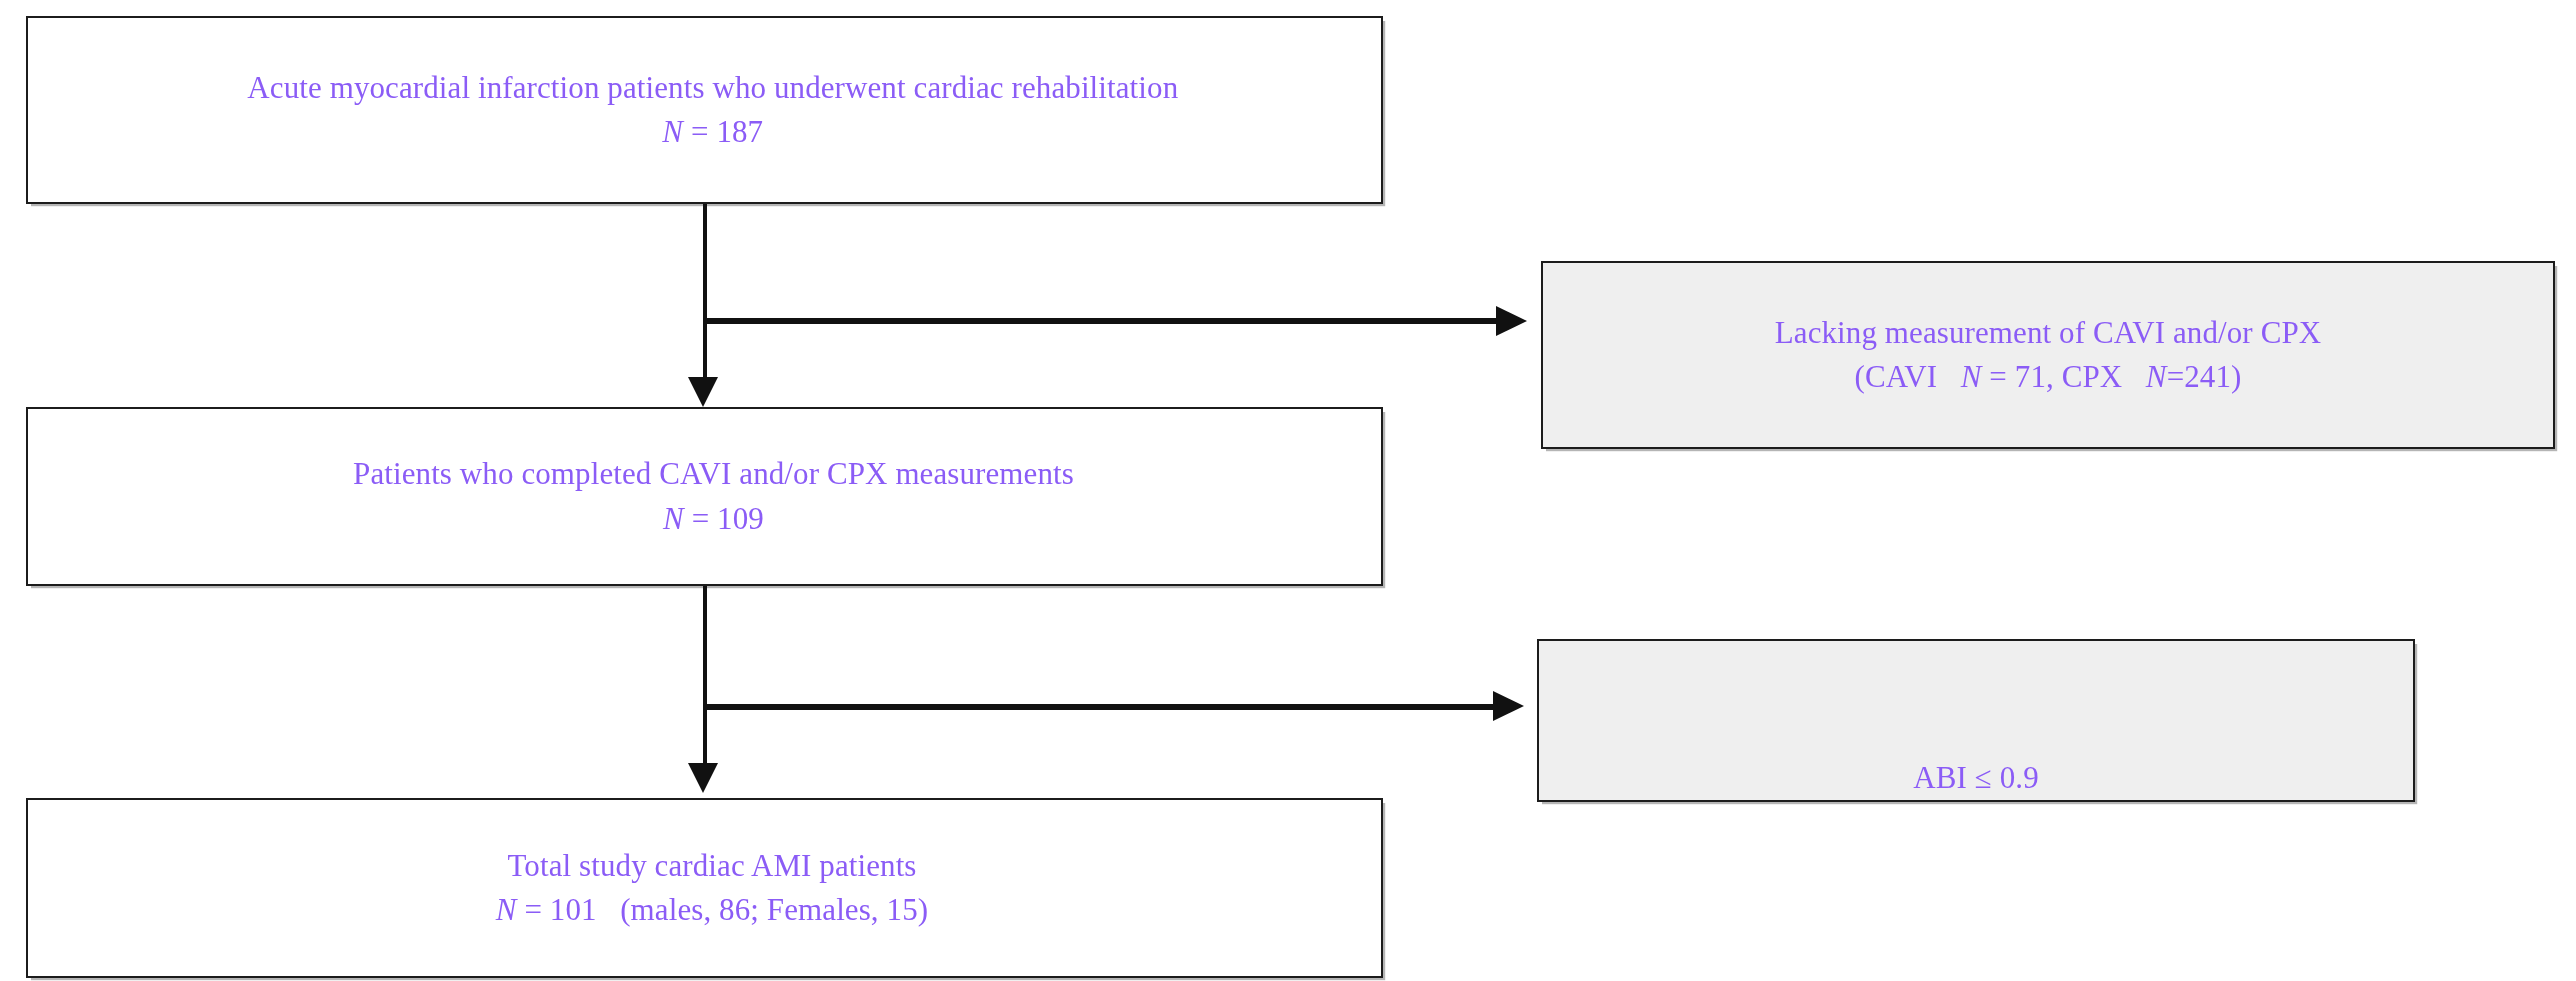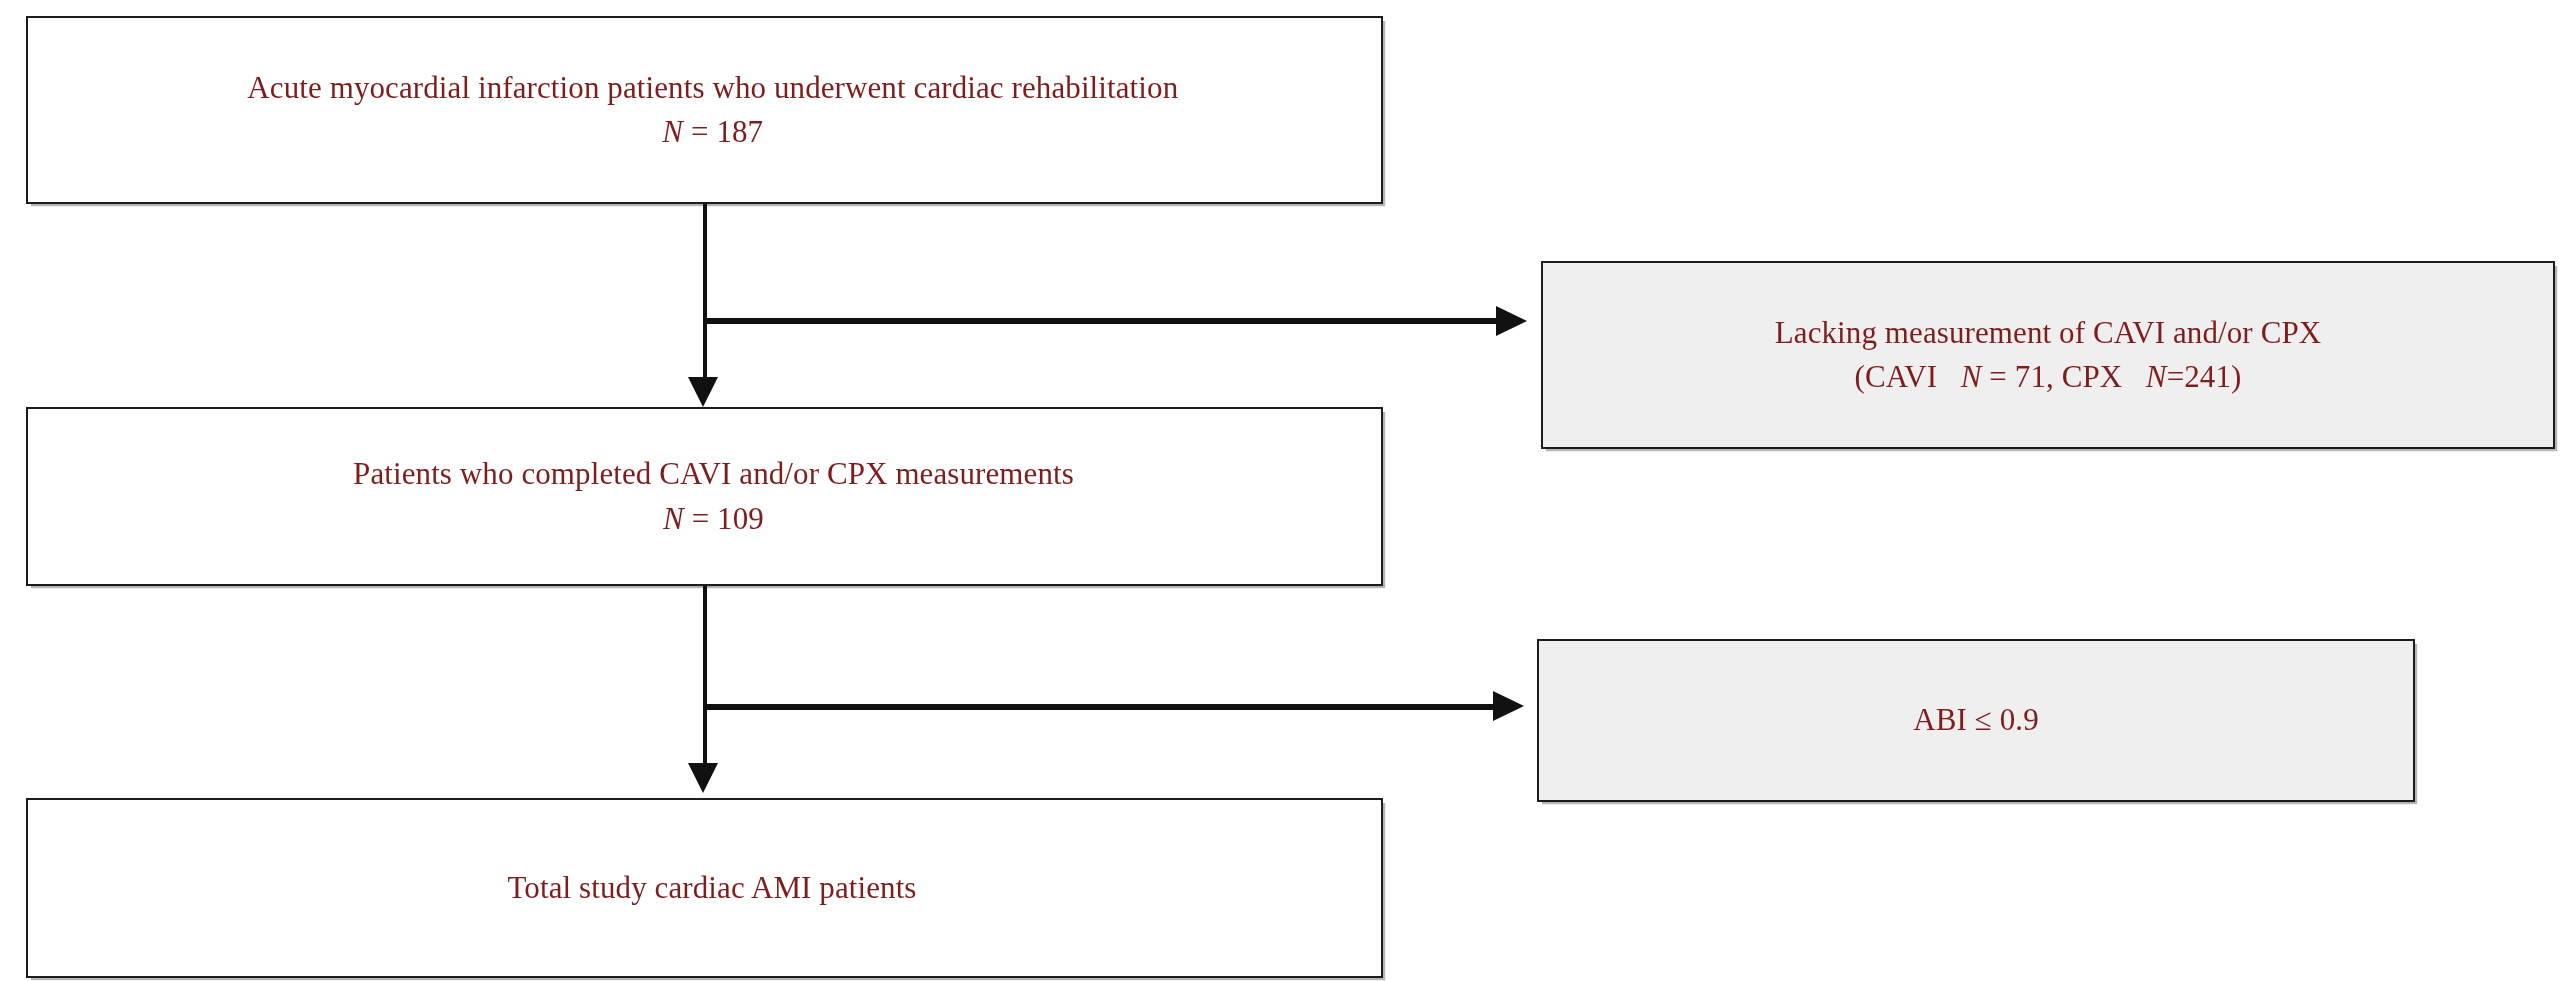--- a/index.html
+++ b/index.html
@@ -32,21 +32,21 @@
     
     box-shadow: 3.6px 3.6px 0 -1.4px rgba(120,120,120,0.55);
   }
   .box.shaded {
     background: #efefef;
   }
 
   .box-lines {
     text-align: center;
     line-height: 1.42;
-    color: #7f1d1d;
+    color: #8b5cf6;
     font-size: 31px;
     letter-spacing: 0.1px;
   }
   .line {
     display: block;
     white-space: pre;
   }
   .ital {
     font-style: italic;
   }
@@ -55,21 +55,21 @@
   #box-primary .box-lines      { transform: translateX(7.9px); }
   #box-completed .box-lines    { transform: translateX(8.6px); }
   #box-total .box-lines        { transform: translateX(7.1px); }
 
   
   #box-primary   { left: 26.4px;   top: 15.7px;   width: 1357px; height: 188px; }
   #box-completed { left: 26.4px;   top: 407px;  width: 1357px; height: 179px; }
   #box-total     { left: 26.4px;   top: 798px; width: 1357px; height: 180px; }
 
   #box-excluded-measurement { left: 1541px; top: 261px; width: 1014px; height: 188px; }
-  #box-excluded-abi         { left: 1537px; top: 639px; width: 878px; height: 163px; }
+  #box-excluded-abi         { left: 1537px; top: 639px; width: 878px; height: 163px; justify-content: flex-end; }
 
   
   .vstem {
     position: absolute;
     width: 4.3px;
     background: #111111;
   }
   .vstem-arrow {
     position: absolute;
     width: 0;
@@ -129,20 +129,21 @@
   </div>
 
   <div class="vstem" id="stem-2"></div>
   <div class="vstem-arrow" id="stem-2-arrow"></div>
   <div class="hline" id="branch-2"></div>
   <div class="hline-arrow" id="branch-2-arrow"></div>
 
   <div class="box" id="box-total">
     <div class="box-lines">
       <span class="line">Total study cardiac AMI patients</span>
+      <span class="line"><span class="ital">N</span><span> = 101   (males, 86; Females, 15)</span></span>
     </div>
   </div>
 
   <div class="box shaded" id="box-excluded-measurement">
     <div class="box-lines">
       <span class="line">Lacking measurement of CAVI and/or CPX</span>
       <span class="line"><span>(CAVI   </span><span class="ital">N</span><span> = 71, CPX   </span><span class="ital">N</span><span>=241)</span></span>
     </div>
   </div>
 

